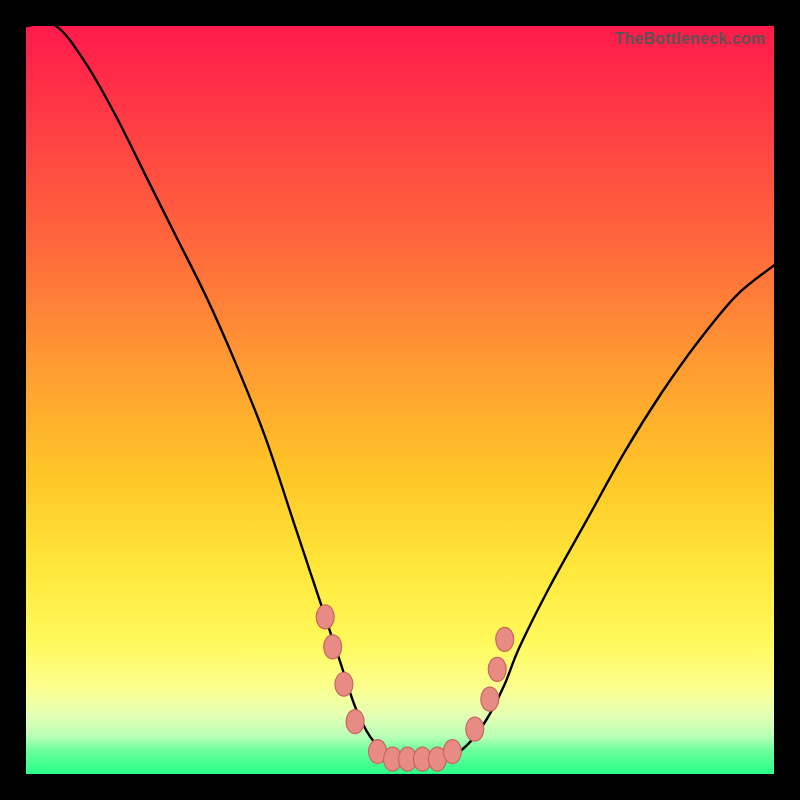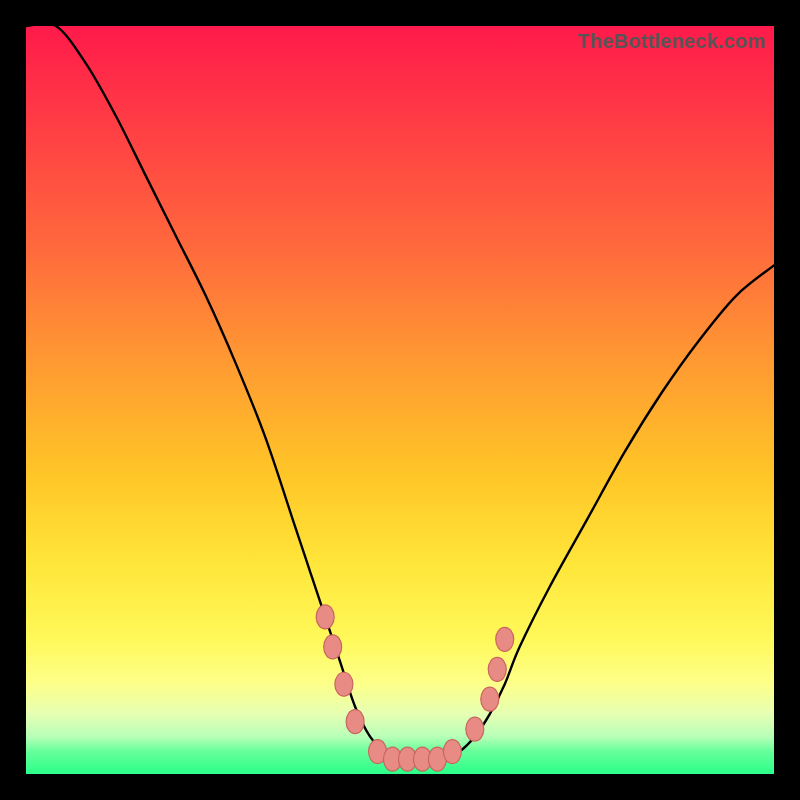--- a/index.html
+++ b/index.html
@@ -37,21 +37,21 @@
       #e6ffb3 92%,
       #b8ffb8 95%,
       #66ff99 97%,
       #2bff8a 100%
     );
   }
   .watermark {
     position: absolute;
     top: 4px;
     right: 8px;
-    font-size: 20px;
+    font-size: 16px;
     font-weight: 600;
     color: #555;
     letter-spacing: 0.2px;
     user-select: none;
   }
   svg.curve {
     position: absolute;
     left: 0;
     top: 0;
     width: 748px;

